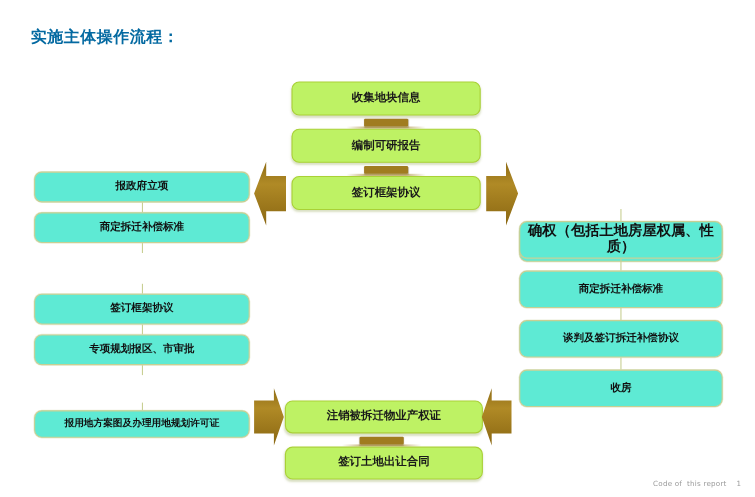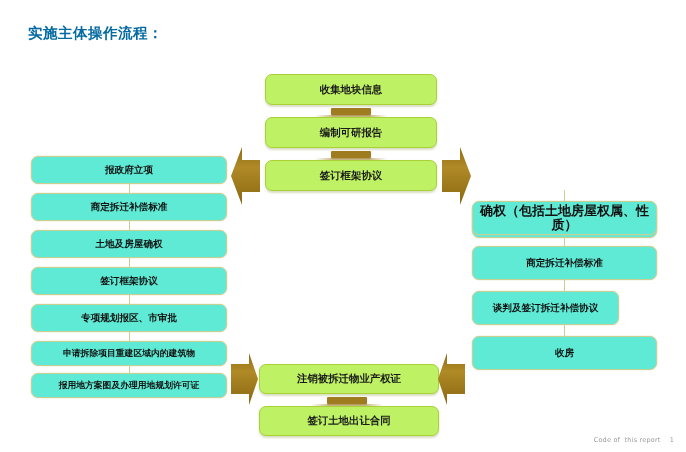--- a/index.html
+++ b/index.html
@@ -117,44 +117,42 @@
   <div class="greenconn" style="left:331px; top:151px; width:40px;"></div>
 
   <div class="node green" style="left:265px; top:160px; width:172px; height:31px;">签订框架协议</div>
 
   <div class="node plain" style="left:31px; top:156px; width:196px; height:28px;">报政府立项</div>
   <div class="vconn" style="left:129px; top:184px; height:9px;"></div>
 
   <div class="node plain" style="left:31px; top:193px; width:196px; height:28px;">商定拆迁补偿标准</div>
   <div class="vconn" style="left:129px; top:221px; height:9px;"></div>
 
-  <div class="node plain" style="left:31px; top:230px; width:196px; height:28px;">土地及房屋确权</div>
   <div class="vconn" style="left:129px; top:258px; height:9px;"></div>
 
   <div class="node plain" style="left:31px; top:267px; width:196px; height:28px;">签订框架协议</div>
   <div class="vconn" style="left:129px; top:295px; height:9px;"></div>
 
   <div class="node plain" style="left:31px; top:304px; width:196px; height:28px;">专项规划报区、市审批</div>
   <div class="vconn" style="left:129px; top:332px; height:9px;"></div>
 
-  <div class="node plain" style="left:31px; top:341px; width:196px; height:25px; font-size:8.8px;">申请拆除项目重建区域内的建筑物</div>
   <div class="vconn" style="left:129px; top:366px; height:7px;"></div>
 
   <div class="node plain" style="left:31px; top:373px; width:196px; height:25px; font-size:8.8px;">报用地方案图及办理用地规划许可证</div>
 
   <div class="node plain" style="left:472px; top:156px; width:185px; height:34px;margin-top:48px;">物业查丈</div>
   <div class="vconn" style="left:564px; top:190px; height:11px;"></div>
 
   <div class="node plain" style="left:472px; top:201px; width:185px; height:34px; font-size:13px;">确权（包括土地房屋权属、性质）</div>
   <div class="vconn" style="left:564px; top:235px; height:11px;"></div>
 
   <div class="node plain" style="left:472px; top:246px; width:185px; height:34px;">商定拆迁补偿标准</div>
   <div class="vconn" style="left:564px; top:280px; height:11px;"></div>
 
-  <div class="node plain" style="left:472px; top:291px; width:147px; height:34px;">谈判及签订拆迁补偿协议</div>
+  <div class="node plain" style="left:472px; top:291px; width:185px; height:34px;">谈判及签订拆迁补偿协议</div>
   <div class="vconn" style="left:564px; top:325px; height:11px;"></div>
 
   <div class="node green" style="left:259px; top:364px; width:180px; height:30px;">注销被拆迁物业产权证</div>
 
   <div class="node plain" style="left:472px; top:336px; width:185px; height:34px;">收房</div>
 
   <div class="greenconn" style="left:327px; top:397px; width:40px;"></div>
 
   <div class="node green" style="left:259px; top:406px; width:180px; height:30px;">签订土地出让合同</div>
 

